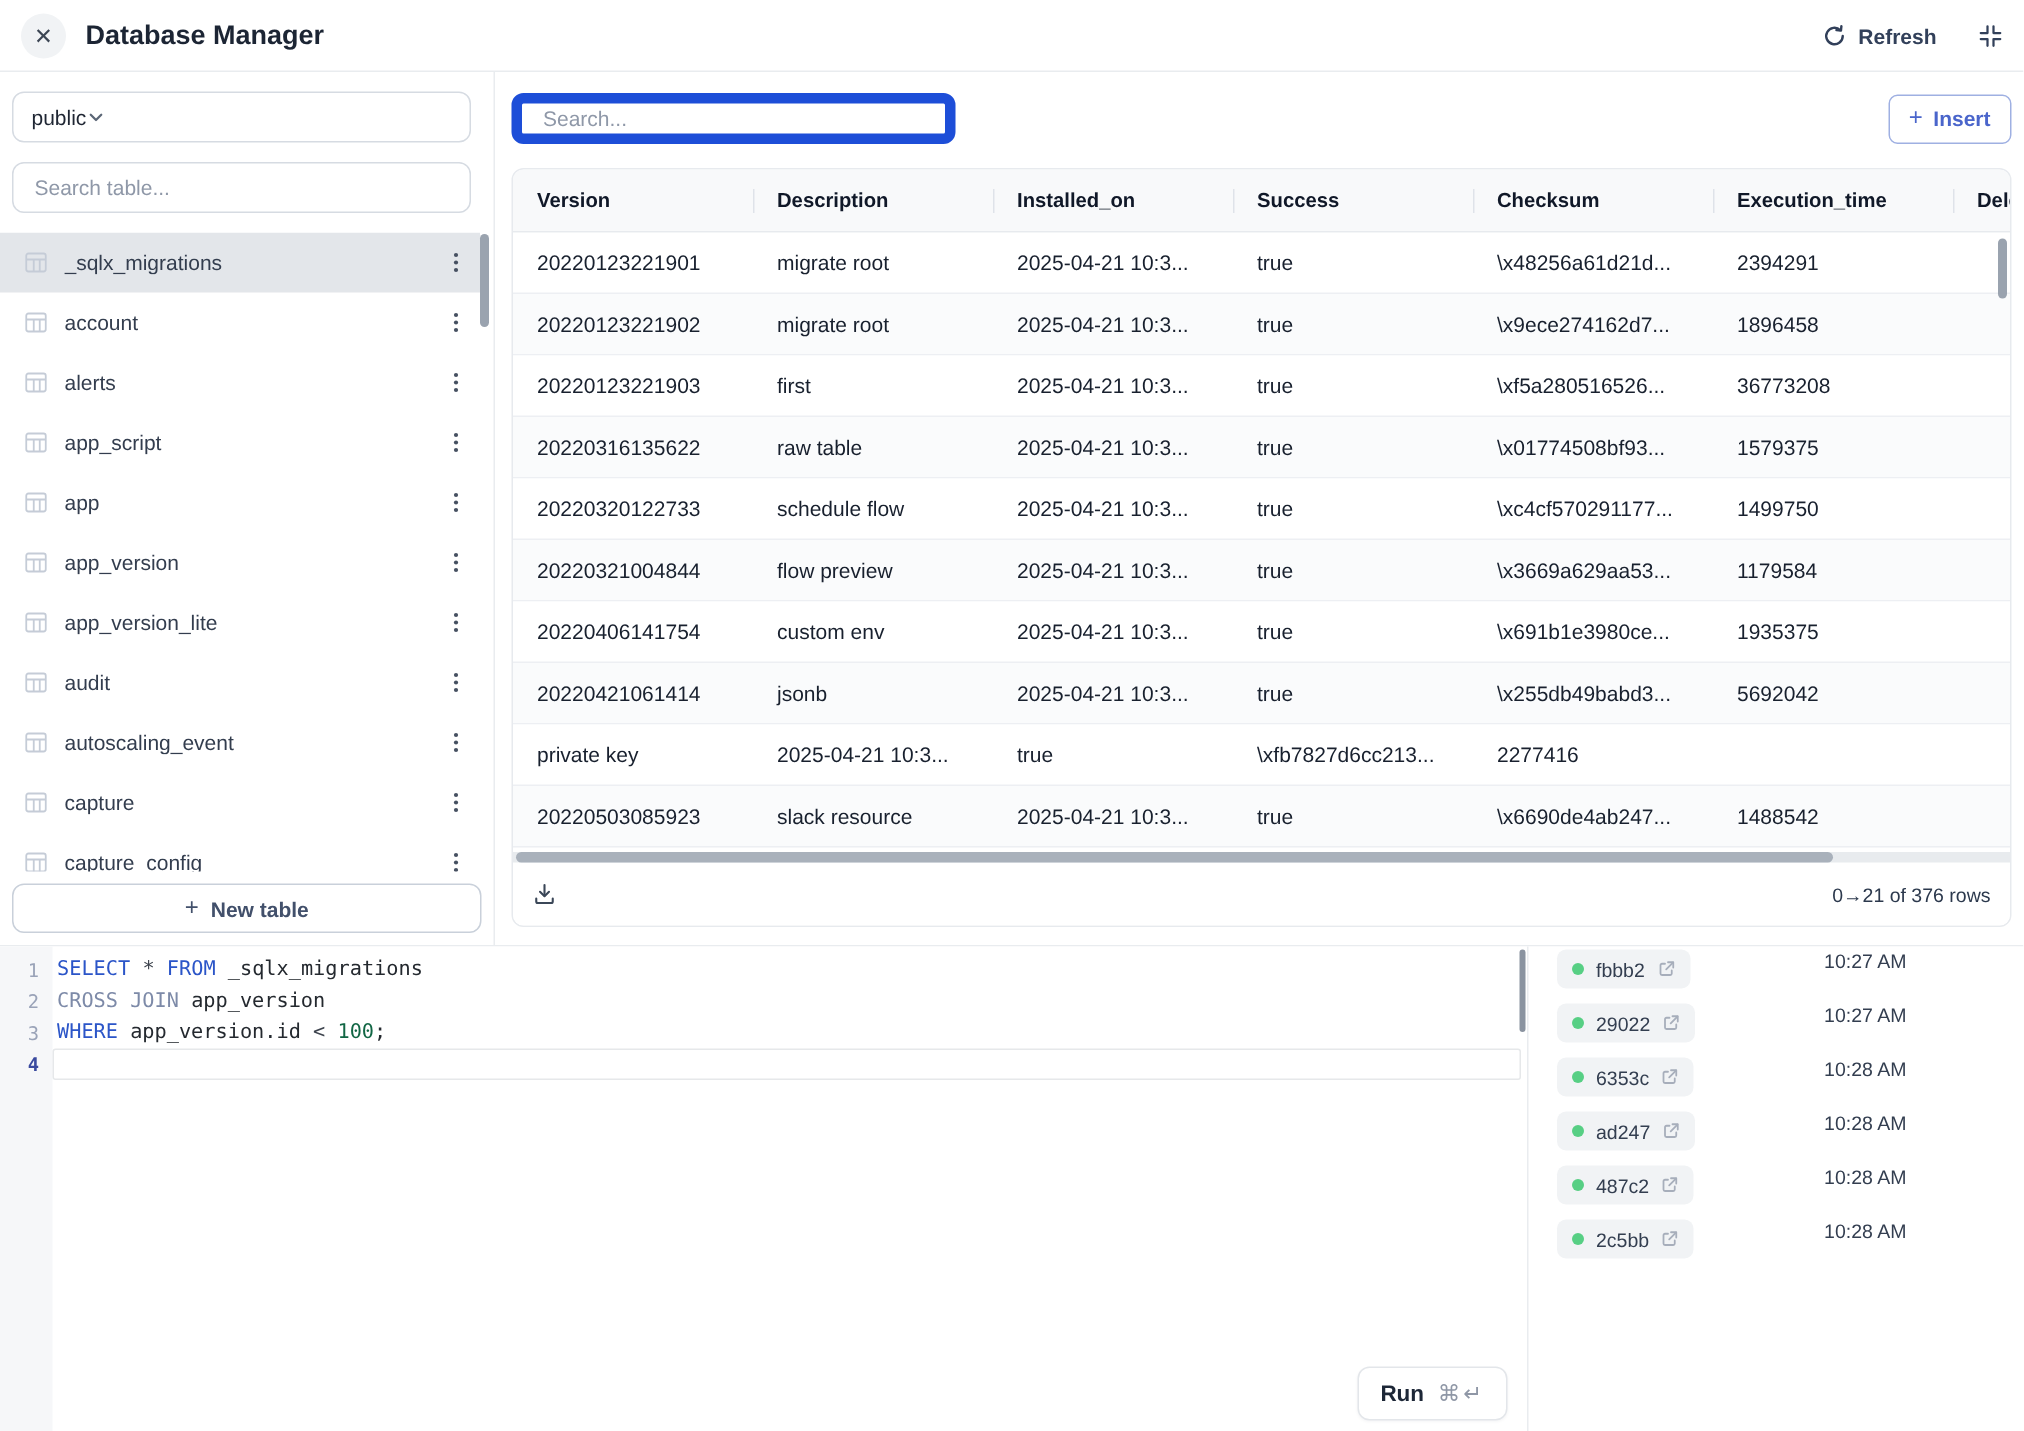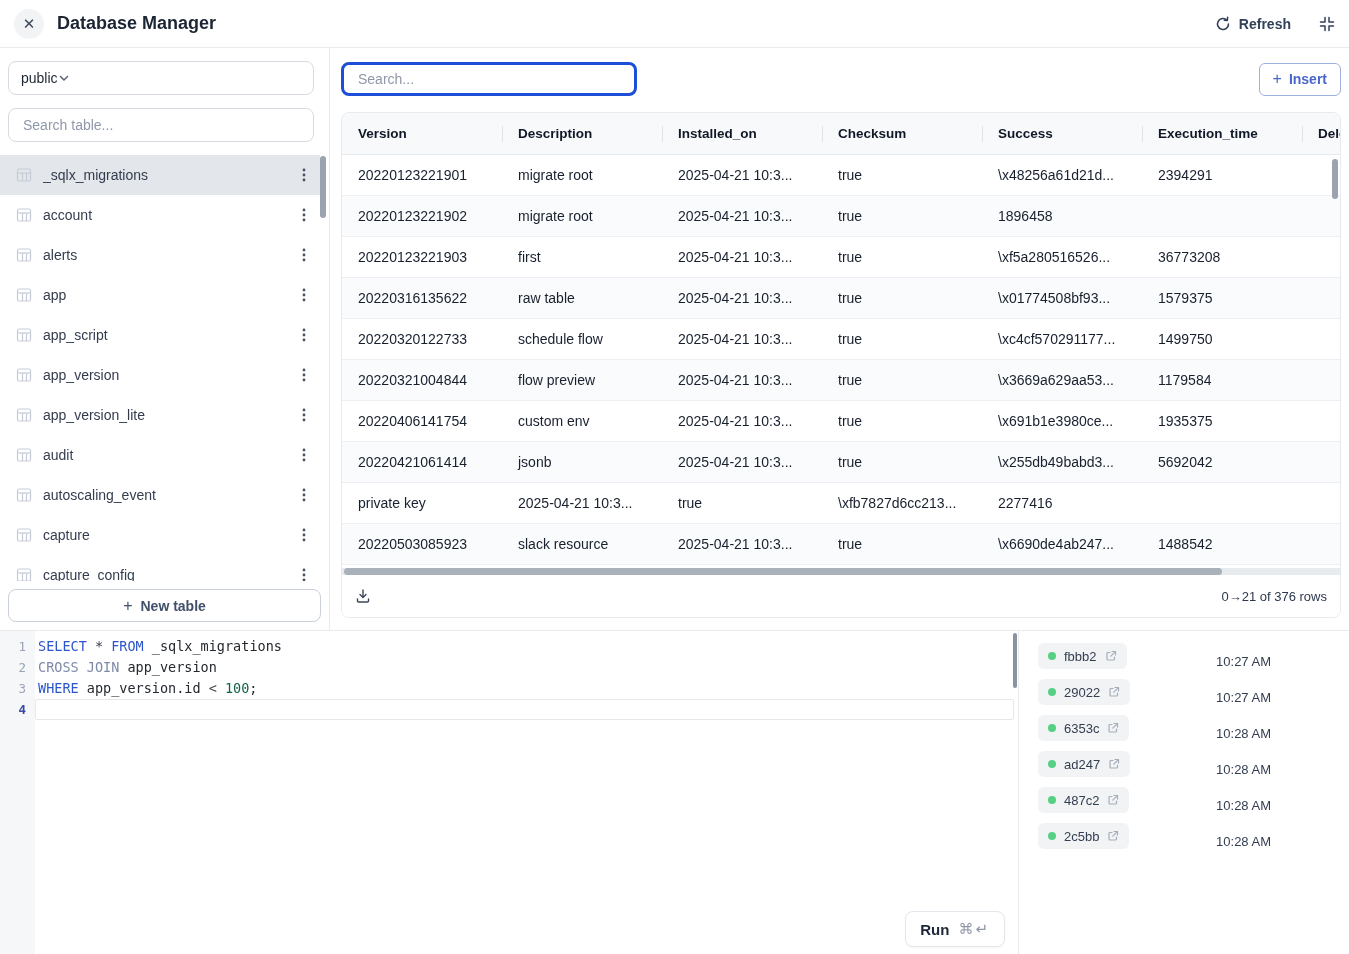--- a/index.html
+++ b/index.html
@@ -35,21 +35,21 @@
   .table-item .grid-glyph { color:#c5ccd7; display:flex; }
   .table-item .label { flex:1; overflow:hidden; white-space:nowrap; }
   .kebab { color:#465061; display:flex; padding:4px; cursor:pointer; }
   .sidebar-scrollbar { position:absolute; right:3px; top:108px; width:6px; height:62px; background:#9aa3af; border-radius:3px; }
   .new-table-btn { margin:8px; height:33px; flex:none; border:1px solid #c9d0da; border-radius:8px; background:#fff; display:flex; align-items:center; justify-content:center; gap:8px; color:#42506b; font-size:14px; font-weight:600; cursor:pointer; }
   .new-table-btn .plus { font-size:16px; font-weight:400; color:#42506b; }
 
   
   .content { flex:1; min-width:0; display:flex; flex-direction:column; background:#fff; }
   .content-top { flex:none; display:flex; align-items:center; justify-content:space-between; padding:14px 8px 0 11px; }
-  .main-search { width:296px; height:34px; border:3px solid #1d4ed8; border-radius:8px; display:flex; align-items:center; padding:0 12px;justify-content:center; }
+  .main-search { width:296px; height:34px; border:7px solid #1d4ed8; border-radius:8px; display:flex; align-items:center; padding:0 12px;justify-content:center; }
   .main-search input { border:none; outline:none; width:100%; font-size:14px; font-family:"Liberation Sans",sans-serif; color:#1f2633; background:transparent; }
   .main-search input::placeholder { color:#8f98a8; }
   .insert-btn { height:33px; padding:0 13px; border:1px solid #9fb0e2; border-radius:6px; background:#fff; color:#4a65cb; font-size:14px; font-weight:600; display:flex; align-items:center; gap:7px; cursor:pointer; }
   .insert-btn .plus { font-size:16px; font-weight:400; }
 
   .table-card { margin:16px 8px 12px 11px; flex:1; border:1px solid #e7eaee; border-radius:8px; display:flex; flex-direction:column; overflow:hidden; position:relative; background:#fff; }
   .thead { height:42px; flex:none; display:flex; background:#f8f9fa; border-bottom:1px solid #e7eaee; overflow:hidden; }
   .th { width:160px; flex:none; display:flex; align-items:center; padding-left:16px; font-size:13.5px; font-weight:700; color:#101828; position:relative; white-space:nowrap; overflow:hidden; }
   .th + .th::before { content:""; position:absolute; left:0; top:13px; height:16px; width:1px; background:#dfe3e9; }
   .tbody { flex:1; overflow:hidden; }
@@ -77,21 +77,21 @@
   .tk-kw2 { color:#7d8aa8; }
   .tk-op { color:#3d434d; }
   .tk-num { color:#116644; }
   .tk-id { color:#24292f; }
   .editor-scrollbar { position:absolute; right:1px; top:2px; width:4px; height:55px; background:#8a93a0; border-radius:2px; cursor:pointer; }
   .run-btn { position:absolute; right:13px; bottom:7px; height:36px; padding:0 14px; background:#fff; border:1px solid #e3e6ea; border-radius:8px; display:flex; align-items:center; gap:9px; cursor:pointer; font-family:"Liberation Sans",sans-serif; box-shadow:0 1px 2px rgba(16,24,40,.04); }
   .run-label { font-size:15px; font-weight:700; color:#1d2737; }
   .run-shortcut { font-size:15px; color:#8f97a6; letter-spacing:2px; font-family:"DejaVu Sans", sans-serif; }
 
   .history { width:331px; flex:none; border-left:1px solid #e9ecef; padding-top:2px; background:#fff; }
-  .h-row { height:36px; display:flex; align-items:flex-end; padding-left:19px; }
+  .h-row { height:36px; display:flex; align-items:flex-start; padding-left:19px; }
   .h-pill { height:26px; background:#f1f3f5; border-radius:6px; display:flex; align-items:center; padding:0 10px; gap:8px; cursor:pointer; }
   .h-dot { width:8px; height:8px; border-radius:50%; background:#57cf84; }
   .h-id { font-size:13px; color:#333e50; }
   .h-link { color:#a7aebb; display:flex; cursor:pointer; }
   .h-time { margin-left:auto; margin-right:78px; font-size:13px; color:#333e50; }
 </style>
 </head>
 <body>
 
 <div class="app">
@@ -194,39 +194,39 @@
   </div>
           <div class="table-item">
     <span class="grid-glyph icon">
       <svg width="16" height="16" viewBox="0 0 16 16" fill="none" stroke="currentColor" stroke-width="1.2">
         <rect x="1.5" y="2" width="13" height="12" rx="1.5"></rect>
                 <line x1="1.5" y1="6" x2="14.5" y2="6"></line>
                 <line x1="6.5" y1="6" x2="6.5" y2="14"></line>
                 <line x1="10.5" y1="6" x2="10.5" y2="14"></line>
       </svg>
     </span>
+    <span class="label">app_script</span>
+    <span class="kebab">
+      <svg width="4" height="14" viewBox="0 0 4 14" fill="currentColor">
+                <circle cx="2" cy="2" r="1.4"></circle>
+                <circle cx="2" cy="7" r="1.4"></circle>
+                <circle cx="2" cy="12" r="1.4"></circle>
+              </svg>
+    </span>
+  </div>
+          <div class="table-item">
+    <span class="grid-glyph icon">
+      <svg width="16" height="16" viewBox="0 0 16 16" fill="none" stroke="currentColor" stroke-width="1.2">
+        <rect x="1.5" y="2" width="13" height="12" rx="1.5"></rect>
+                <line x1="1.5" y1="6" x2="14.5" y2="6"></line>
+                <line x1="6.5" y1="6" x2="6.5" y2="14"></line>
+                <line x1="10.5" y1="6" x2="10.5" y2="14"></line>
+      </svg>
+    </span>
     <span class="label">app</span>
-    <span class="kebab">
-      <svg width="4" height="14" viewBox="0 0 4 14" fill="currentColor">
-                <circle cx="2" cy="2" r="1.4"></circle>
-                <circle cx="2" cy="7" r="1.4"></circle>
-                <circle cx="2" cy="12" r="1.4"></circle>
-              </svg>
-    </span>
-  </div>
-          <div class="table-item">
-    <span class="grid-glyph icon">
-      <svg width="16" height="16" viewBox="0 0 16 16" fill="none" stroke="currentColor" stroke-width="1.2">
-        <rect x="1.5" y="2" width="13" height="12" rx="1.5"></rect>
-                <line x1="1.5" y1="6" x2="14.5" y2="6"></line>
-                <line x1="6.5" y1="6" x2="6.5" y2="14"></line>
-                <line x1="10.5" y1="6" x2="10.5" y2="14"></line>
-      </svg>
-    </span>
-    <span class="label">app_script</span>
     <span class="kebab">
       <svg width="4" height="14" viewBox="0 0 4 14" fill="currentColor">
                 <circle cx="2" cy="2" r="1.4"></circle>
                 <circle cx="2" cy="7" r="1.4"></circle>
                 <circle cx="2" cy="12" r="1.4"></circle>
               </svg>
     </span>
   </div>
           <div class="table-item">
     <span class="grid-glyph icon">
@@ -360,24 +360,24 @@
             <div class="th">
               <span>Version</span>
             </div>
             <div class="th">
               <span>Description</span>
             </div>
             <div class="th">
               <span>Installed_on</span>
             </div>
             <div class="th">
+              <span>Success</span>
+            </div>
+            <div class="th">
               <span>Checksum</span>
-            </div>
-            <div class="th">
-              <span>Success</span>
             </div>
             <div class="th">
               <span>Execution_time</span>
             </div>
             <div class="th">
               <span>Deleted</span>
             </div>
           </div>
         <div class="tbody">
             <div class="tr">
@@ -387,20 +387,21 @@
               <div class="td">true</div>
               <div class="td">\x48256a61d21d...</div>
               <div class="td">2394291</div>
               <div class="td"></div>
             </div>
             <div class="tr">
               <div class="td">20220123221902</div>
               <div class="td">migrate root</div>
               <div class="td">2025-04-21 10:3...</div>
               <div class="td">true</div>
+              <div class="td">\x9ece274162d7...</div>
               <div class="td">1896458</div>
               <div class="td"></div>
             </div>
             <div class="tr">
               <div class="td">20220123221903</div>
               <div class="td">first</div>
               <div class="td">2025-04-21 10:3...</div>
               <div class="td">true</div>
               <div class="td">\xf5a280516526...</div>
               <div class="td">36773208</div>

